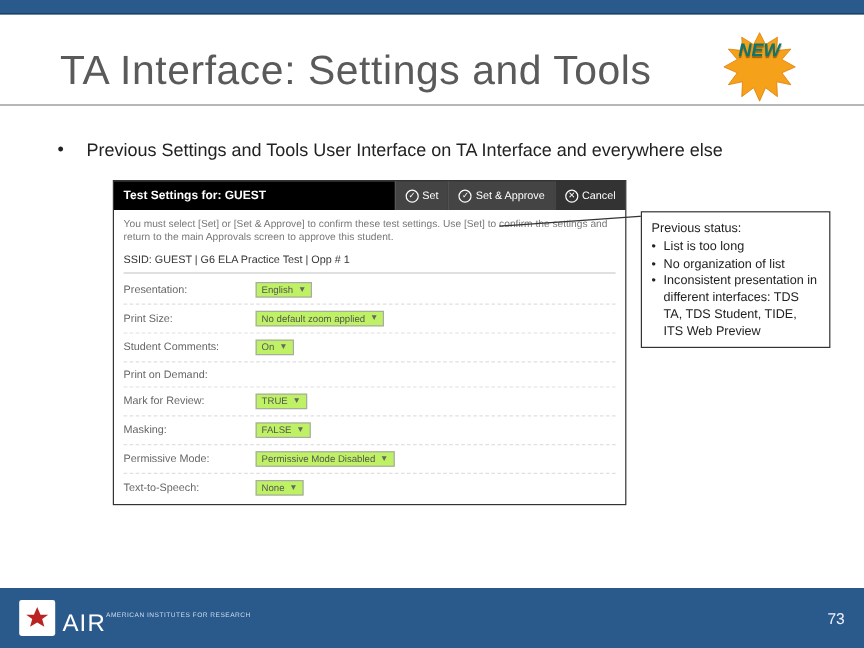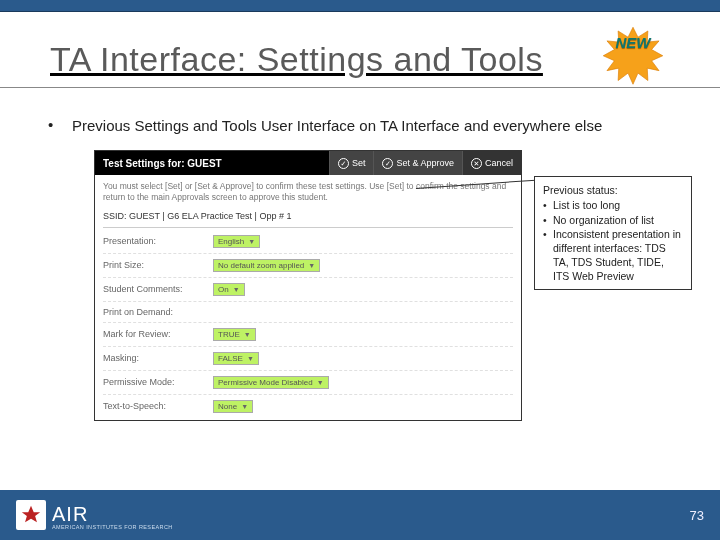--- a/index.html
+++ b/index.html
@@ -13,21 +13,20 @@
   }
   .topbar {
     height: 12px;
     background: #2a5a8c;
     border-bottom: 1px solid #1a3a5c;
   }
   .title-area {
     padding: 28px 40px 8px 50px;
     border-bottom: 1px solid #888;
     position: relative;
-    text-decoration: underline;
   }
   .title-text {
     font-size: 34px;
     font-weight: 300;
     color: #5a5a5a;
     letter-spacing: 0.5px;
   }
   .new-badge {
     position: absolute;
     right: 56px;
@@ -217,21 +216,20 @@
     display: flex;
     align-items: center;
     justify-content: center;
     font-weight: bold;
     font-size: 11px;
     border-radius: 2px;
     position: relative;
   }
   .logo .txt {
     display: flex;
-    flex-direction: column;
     line-height: 1;
   }
   .logo .big {
     font-size: 20px;
     font-weight: 300;
     letter-spacing: 1px;
   }
   .logo .small {
     font-size: 5.5px;
     letter-spacing: 0.4px;

